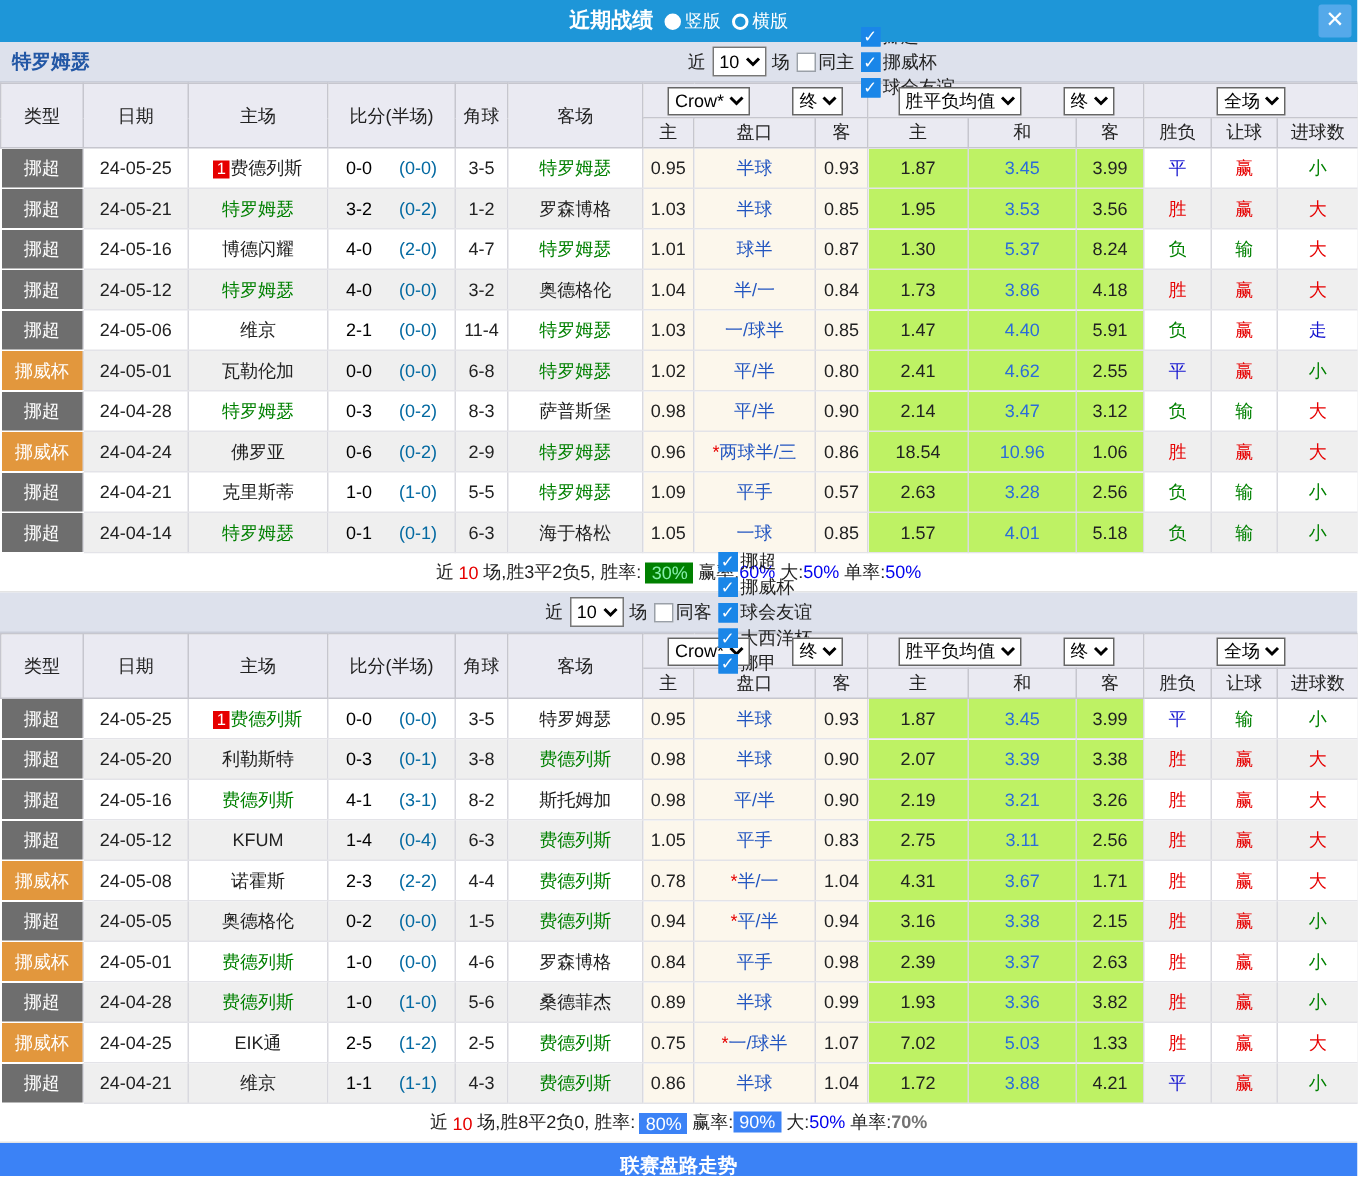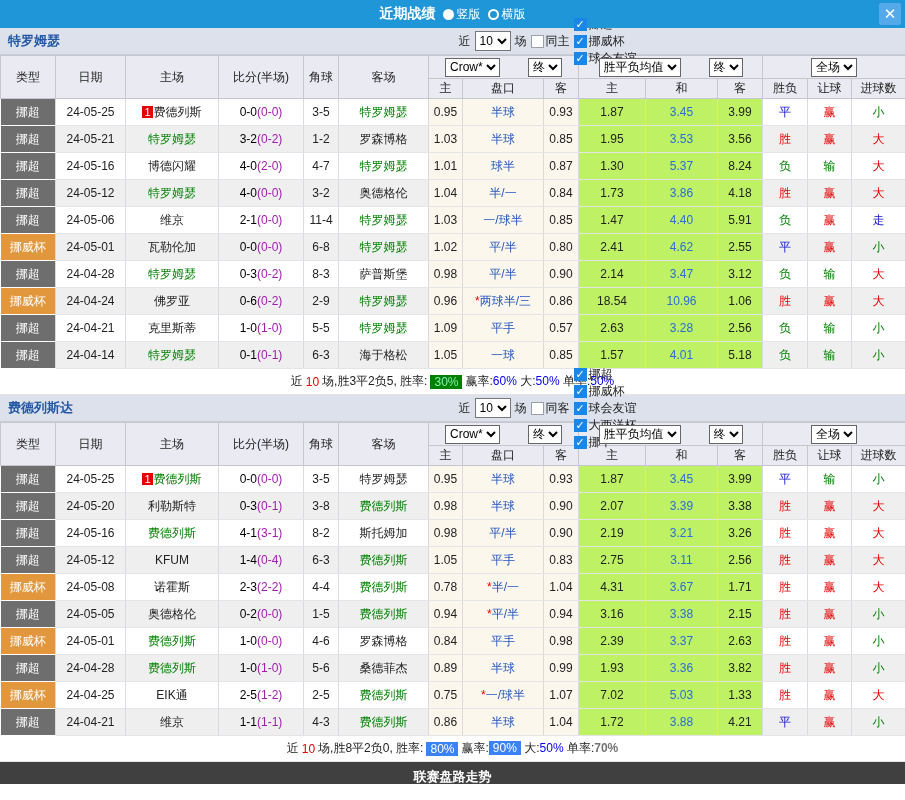--- a/index.html
+++ b/index.html
@@ -36,35 +36,35 @@
   thead select { height:19px; font-size:12px; border:1px solid #666; background:#fff; margin:0 14px; }
   tbody td { height:27px; border-right:1px solid #d9d9df; border-bottom:1px solid #e3e3e8; background:#fff; }
   tbody tr.even td { background:#efefef; }
   td.type { color:#fff; border-bottom:1px solid #fff !important; }
   tr td.type.super, tr.even td.type.super { background:#6e6e6e; }
   tr td.type.cup,   tr.even td.type.cup   { background:#e2973d; }
   .badge { background:#e60000; color:#fff; padding:0 2px; margin-right:1px; font-size:11px; }
   .team { color:#222; }
   .team.tracked { color:#008000; }
   .score-main { color:#000000; }
-  .score-half { color:#a21caf; }
+  .score-half { color:#0369a1;padding-left:18px; }
   td.cream, tr.even td.cream { background:#fcf7ec; }
   td.skyblue, tr.even td.skyblue { background:#bef264; }
   .handicap-txt { color:#2356c0; }
   .star { color:#e60000; }
   .draw-odds { color:#2b6cd9; }
   .res-red { color:#e60000; } .res-blue { color:#1212cf; } .res-green { color:#008000; }
   
   .summary { height:26px; display:flex; align-items:center; justify-content:center; gap:3px;
     background:#fff; border-bottom:1px solid #e4e4e4; }
   .badge-green { background:#008000; color:#86efac; padding:0 4px; }
   .badge-red { background:#3b82f6; color:#fff; padding:0 4px; }
   .blue { color:#0000ee; } .red { color:#737373;font-weight:bold; } .red-text { color:#e60000; }
   
-  .footer { height:22px; background:#404040; color:#fff; font-weight:bold; font-size:13px;
+  .footer { height:22px; background:#3b82f6; color:#fff; font-weight:bold; font-size:13px;
     text-align:center; line-height:30px; overflow:hidden; }
 </style>
 </head>
 <body>
 
 <div class="titlebar">
   <span class="title">近期战绩</span>
   <span class="radio-opt">
     <span class="radio selected"></span>
     <span>竖版</span>
@@ -329,21 +329,20 @@
       <span class="s-near">近</span>
         <span class="red-text s-count">10</span>
         <span class="s-record">场,胜3平2负5, 胜率:</span>
       <span class="s-mainrate badge-green">30%</span>
       <span class="s-parts"><span> 赢率:</span><span class="blue">60%</span><span> 大:</span><span class="blue">50%</span><span> 单率:</span><span class="blue">50%</span></span>
     </div>
   </div>
 
   <div class="section">
     <div class="section-header">
-      <span class="team-name">费德列斯达</span>
       <span class="filters">
         <span class="near-label">近</span>
         <select class="count-select"><option>10</option></select>
         <span class="games-label">场</span>
         <span class="flt-item">
           <span class="cb"></span>
           <span class="same-label">同客</span>
         </span>
         <span class="league-filters">
             <span class="flt-item">

